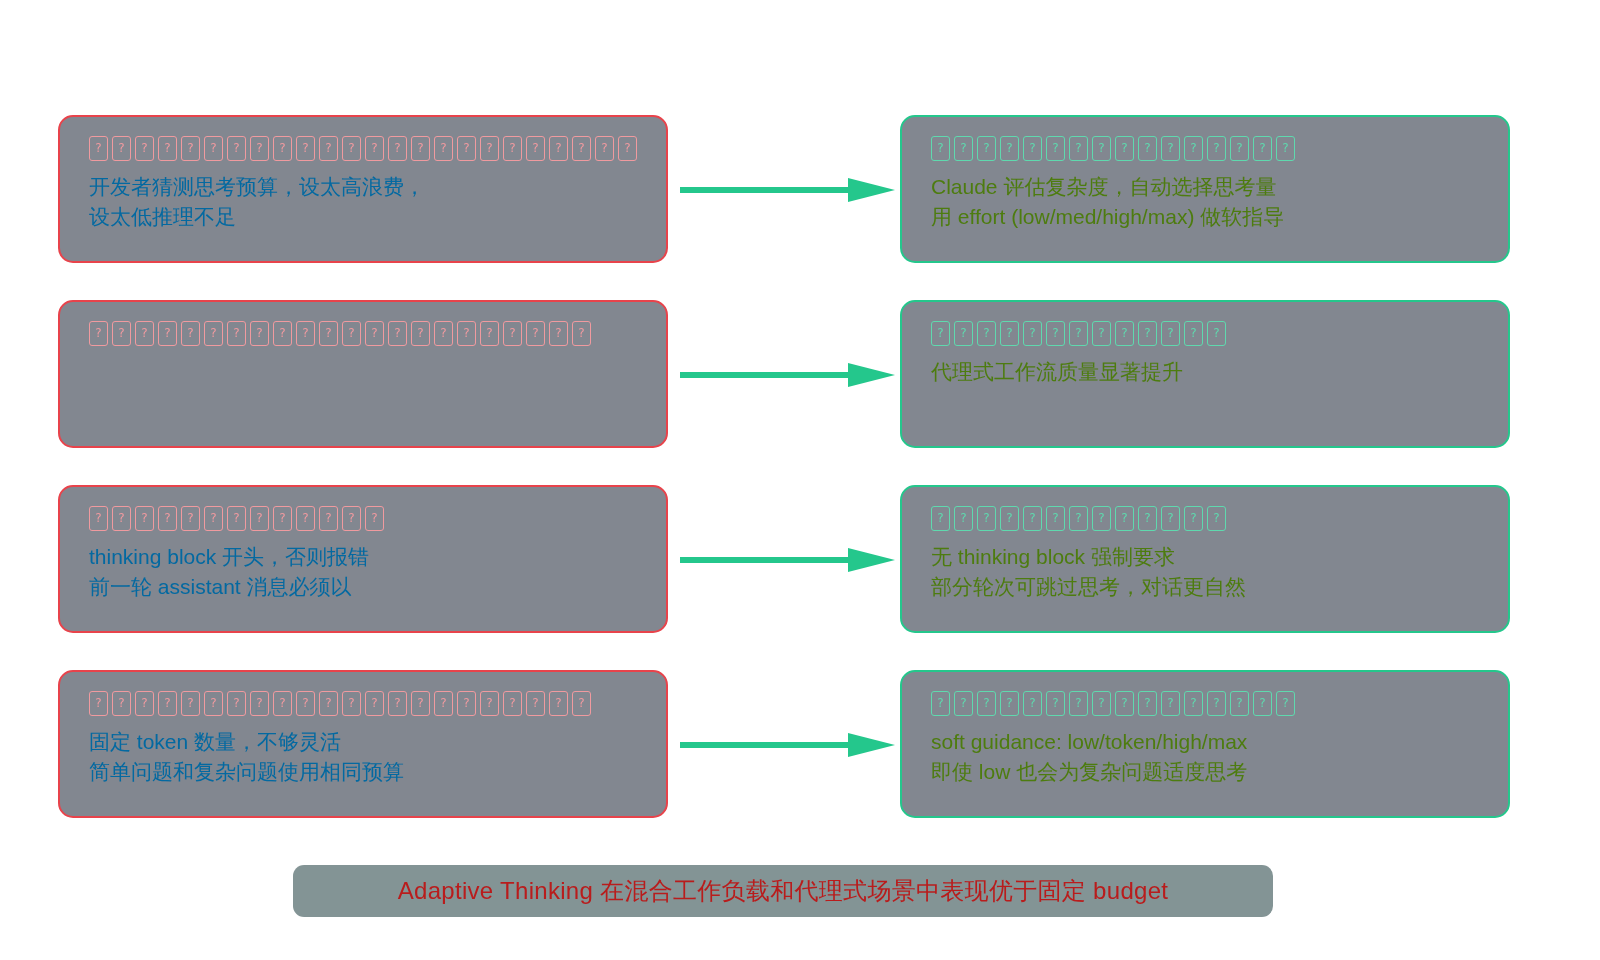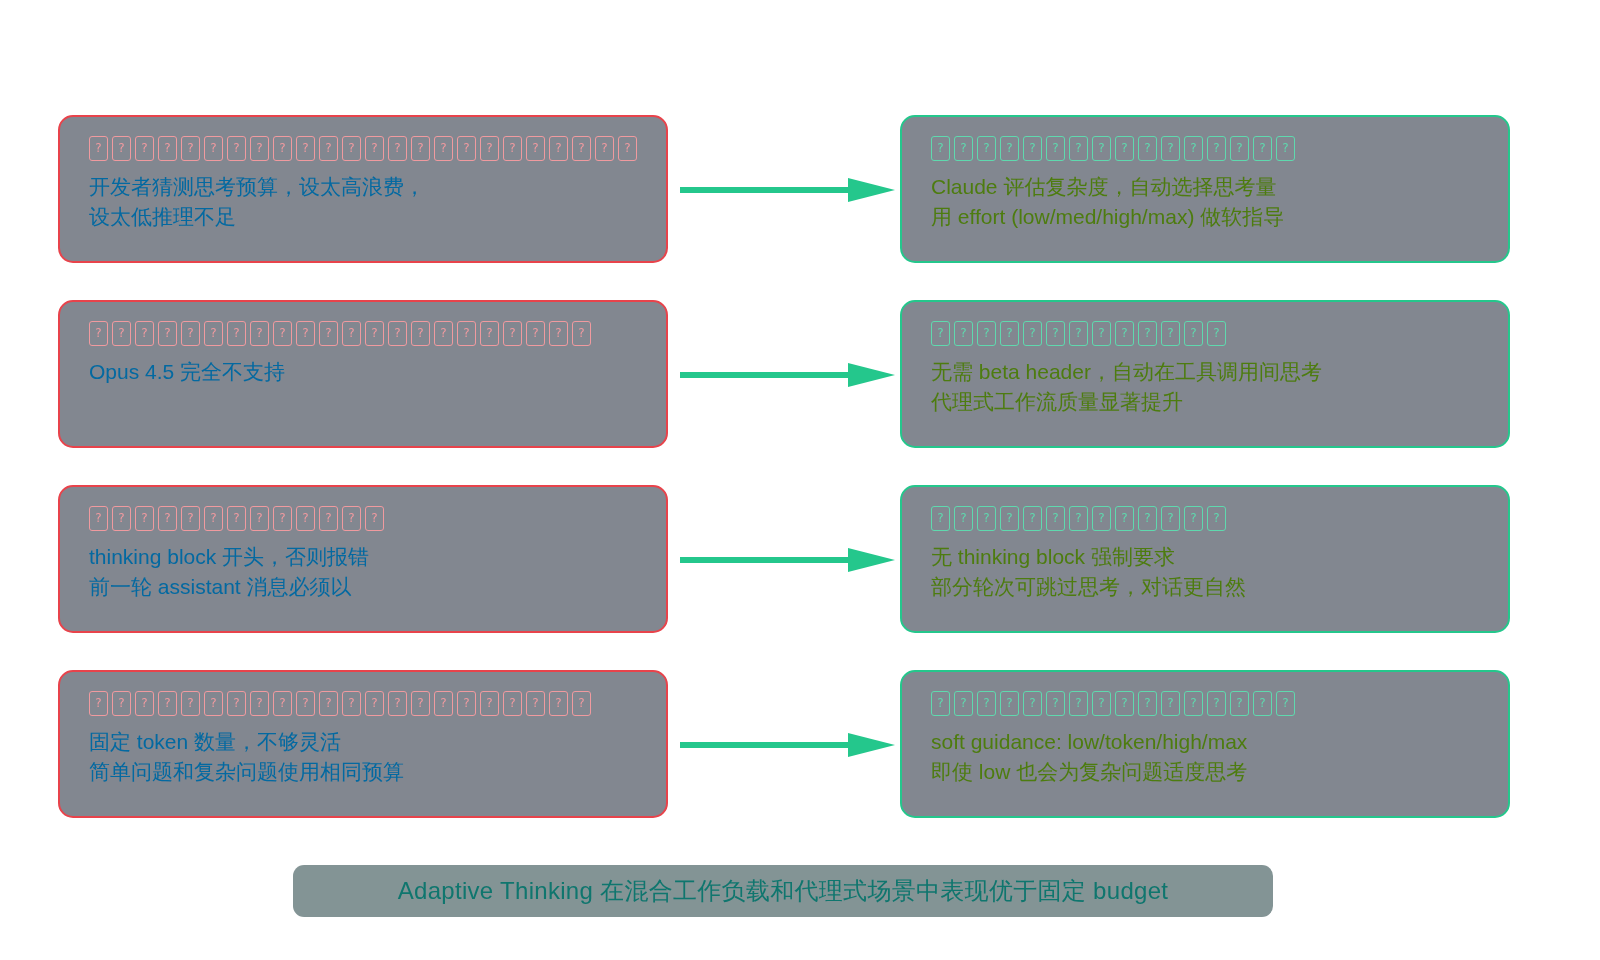--- a/index.html
+++ b/index.html
@@ -114,21 +114,21 @@
     height:52px;
     border-radius:11px;
     background:rgba(30,60,62,0.55);
     display:flex;
     align-items:center;
     justify-content:center;
   }
 
   .banner-text {
     font-size:24px;
-    color:#0f766e;
+    color:#b91c1c;
     letter-spacing:0.3px;
     white-space:nowrap;
   }
 </style>
 </head>
 <body>
 
 <h1 class="page-title">4 大核心升级详解</h1>
 
 <div class="rows">
@@ -209,21 +209,20 @@
           <span class="tofu">?</span>
           <span class="tofu">?</span>
           <span class="tofu">?</span>
           <span class="tofu">?</span>
           <span class="tofu">?</span>
           <span class="tofu">?</span>
           <span class="tofu">?</span>
           <span class="tofu">?</span>
           <span class="tofu">?</span>
         </div>
-        <div class="body-line">Opus 4.5 完全不支持</div>
       </div>
       <div class="arrow"><svg width="215" height="26" viewBox="0 0 215 26">
           <rect x="0" y="10" width="178" height="6" fill="#24c78c"></rect>
           <polygon points="168,1 215,13 168,25" fill="#24c78c"></polygon>
         </svg></div>
       <div class="card after">
         <div class="tofu-line">
           <span class="tofu">?</span>
           <span class="tofu">?</span>
           <span class="tofu">?</span>
@@ -231,21 +230,20 @@
           <span class="tofu">?</span>
           <span class="tofu">?</span>
           <span class="tofu">?</span>
           <span class="tofu">?</span>
           <span class="tofu">?</span>
           <span class="tofu">?</span>
           <span class="tofu">?</span>
           <span class="tofu">?</span>
           <span class="tofu">?</span>
         </div>
-        <div class="body-line">无需 beta header，自动在工具调用间思考</div>
         <div class="body-line">代理式工作流质量显著提升</div>
       </div>
     </div>
     <div class="cmp-row">
       <div class="card before">
         <div class="tofu-line">
           <span class="tofu">?</span>
           <span class="tofu">?</span>
           <span class="tofu">?</span>
           <span class="tofu">?</span>

